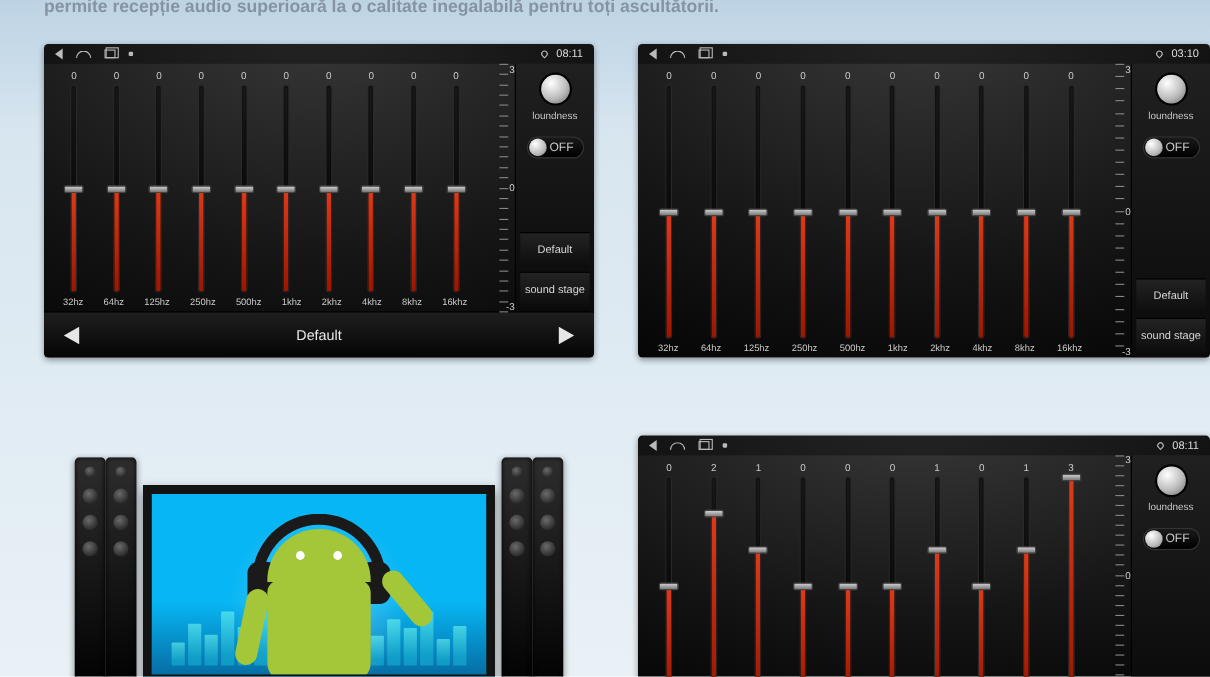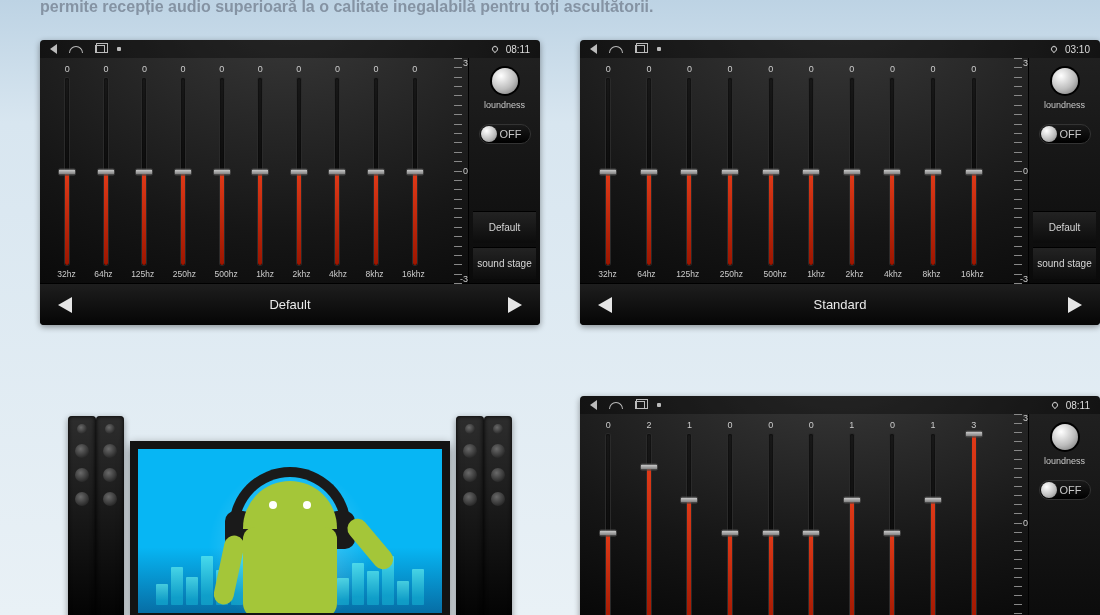--- a/index.html
+++ b/index.html
@@ -606,25 +606,20 @@
           <div class="loudness-knob"></div>
           <div class="loud-label">loundness</div>
           <div class="toggle">
             <span class="dot"></span>
             <span class="txt">OFF</span>
           </div>
           <div class="btn">Default</div>
           <div class="btn">sound stage</div>
         </div>
       </div>
-      <div class="selector">
-        <div class="arrow-l"></div>
-        <div>Standard</div>
-        <div class="arrow-r"></div>
-      </div>
     </div>
   </div>
 
   <div class="cell c3">
     <div class="media">
       <div class="speaker sp-tall">
         <span class="drv"></span>
           <span class="drv"></span>
           <span class="drv"></span>
           <span class="drv"></span>

